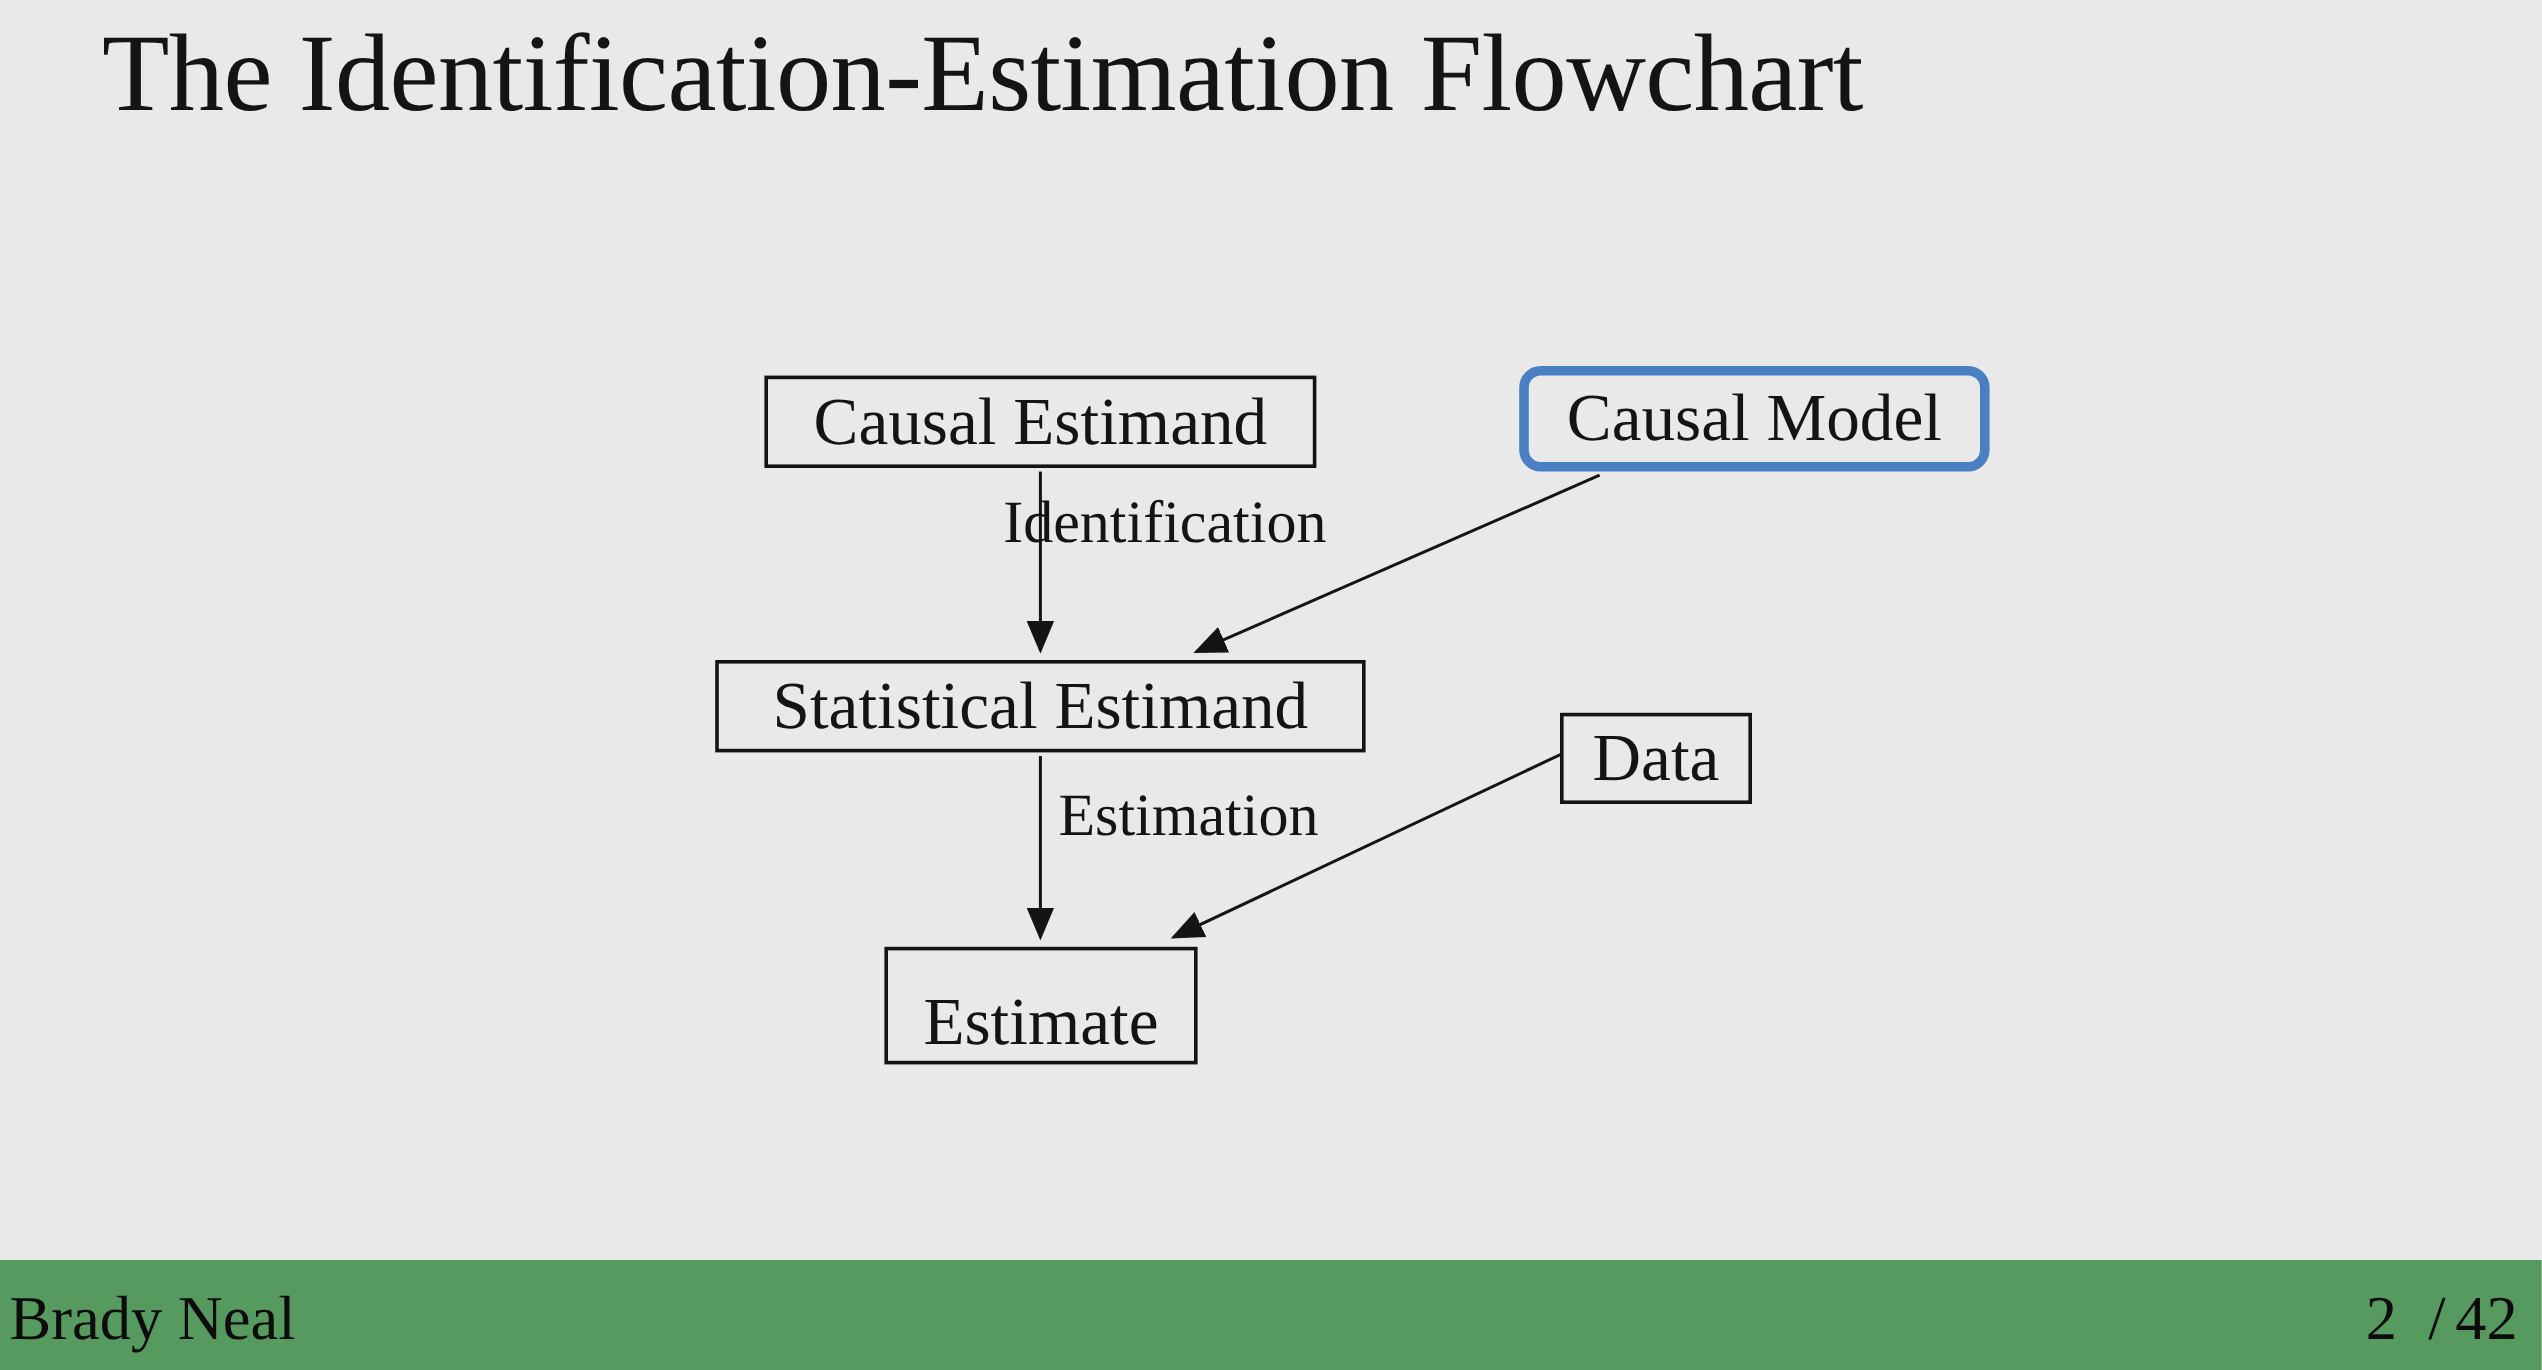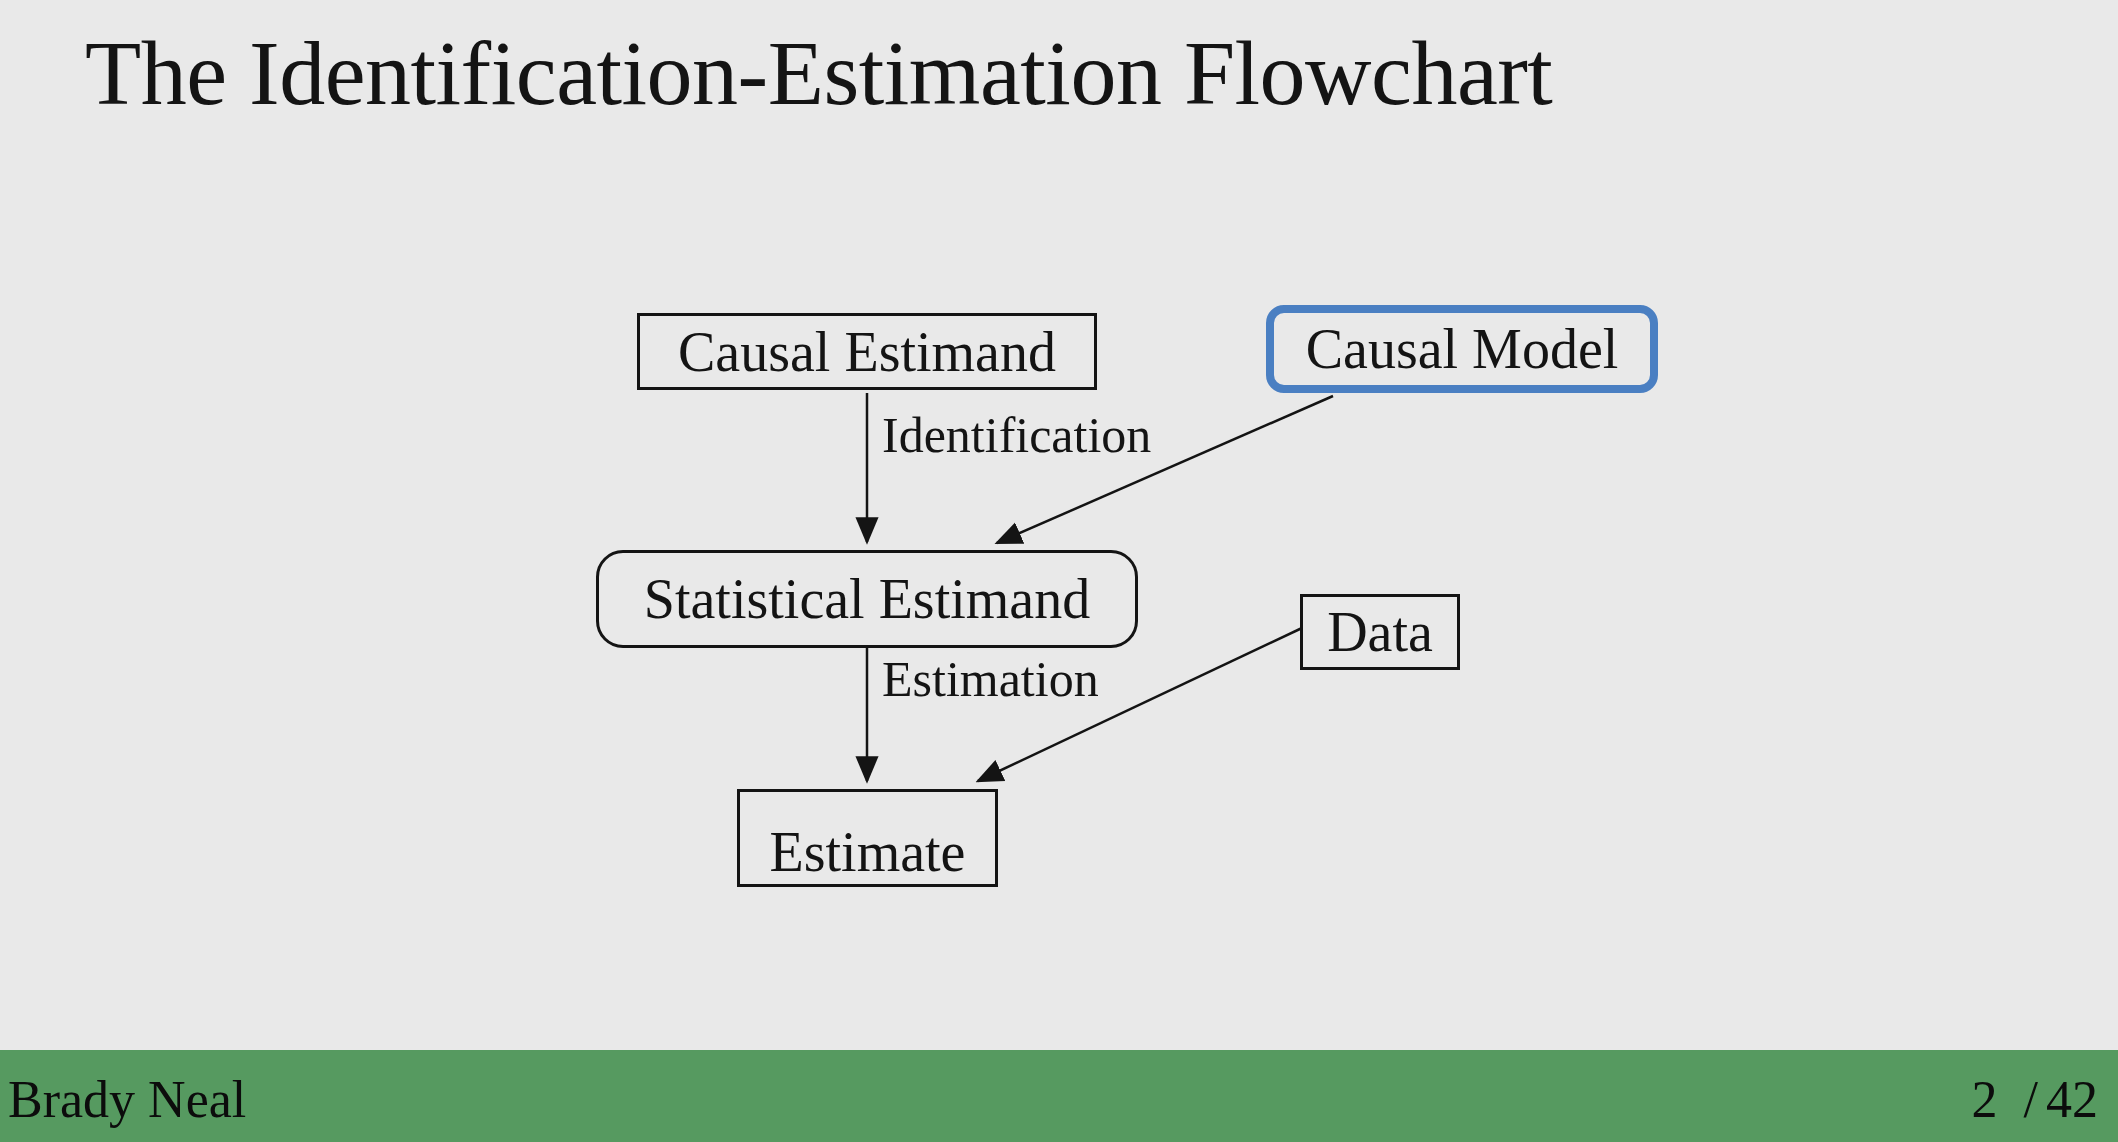--- a/index.html
+++ b/index.html
@@ -15,21 +15,21 @@
     width: 2118px;
     height: 1142px;
     background: var(--bg);
     font-family: "Liberation Serif", serif;
     color: var(--ink);
     overflow: hidden;
   }
   .slide-title {
     position: absolute;
     left: 85px;
-    top: 20px;
+    top: 8px;
     font-size: 92px;
     font-weight: 400;
     letter-spacing: -0.5px;
     white-space: nowrap;
     color: var(--ink);
   }
   .edges-svg {
     position: absolute;
     left: 0; top: 0;
     width: 2118px; height: 1142px;
@@ -40,30 +40,30 @@
     align-items: center;
     justify-content: center;
     border: 3px solid var(--ink);
     background: var(--bg);
     font-size: 56px;
     white-space: nowrap;
   }
   .node-causal-estimand   { left: 637px;  top: 313px; width: 460px; height: 77px; }
   .node-causal-model      { left: 1254px; top: 305px; width: 392px; height: 88px;
                             border: 8px solid var(--highlight); border-radius: 18px; margin-left: 12px; }
-  .node-statistical-estimand { left: 596px; top: 550px; width: 542px; height: 98px; border-radius: 27px; }
+  .node-statistical-estimand { left: 596px; top: 550px; width: 542px; height: 77px; }
   .node-data              { left: 1300px; top: 550px; width: 160px; height: 76px; margin-top: 44px; }
   .node-estimate          { left: 737px;  top: 789px; width: 261px; height: 98px; align-items: flex-end; }
   .edge-label {
     position: absolute;
     font-size: 50px;
     white-space: nowrap;
     color: var(--ink);
   }
-  .label-identification { left: 882px; top: 406px; }
+  .label-identification { left: 836px; top: 406px; }
   .label-estimation     { left: 882px; top: 650px; }
   .footer-bar {
     position: absolute;
     left: 0; bottom: 0;
     width: 2118px; height: 92px;
     background: var(--bar);
     display: flex;
     align-items: center;
     justify-content: space-between;
     padding: 0 20px 0 8px;

